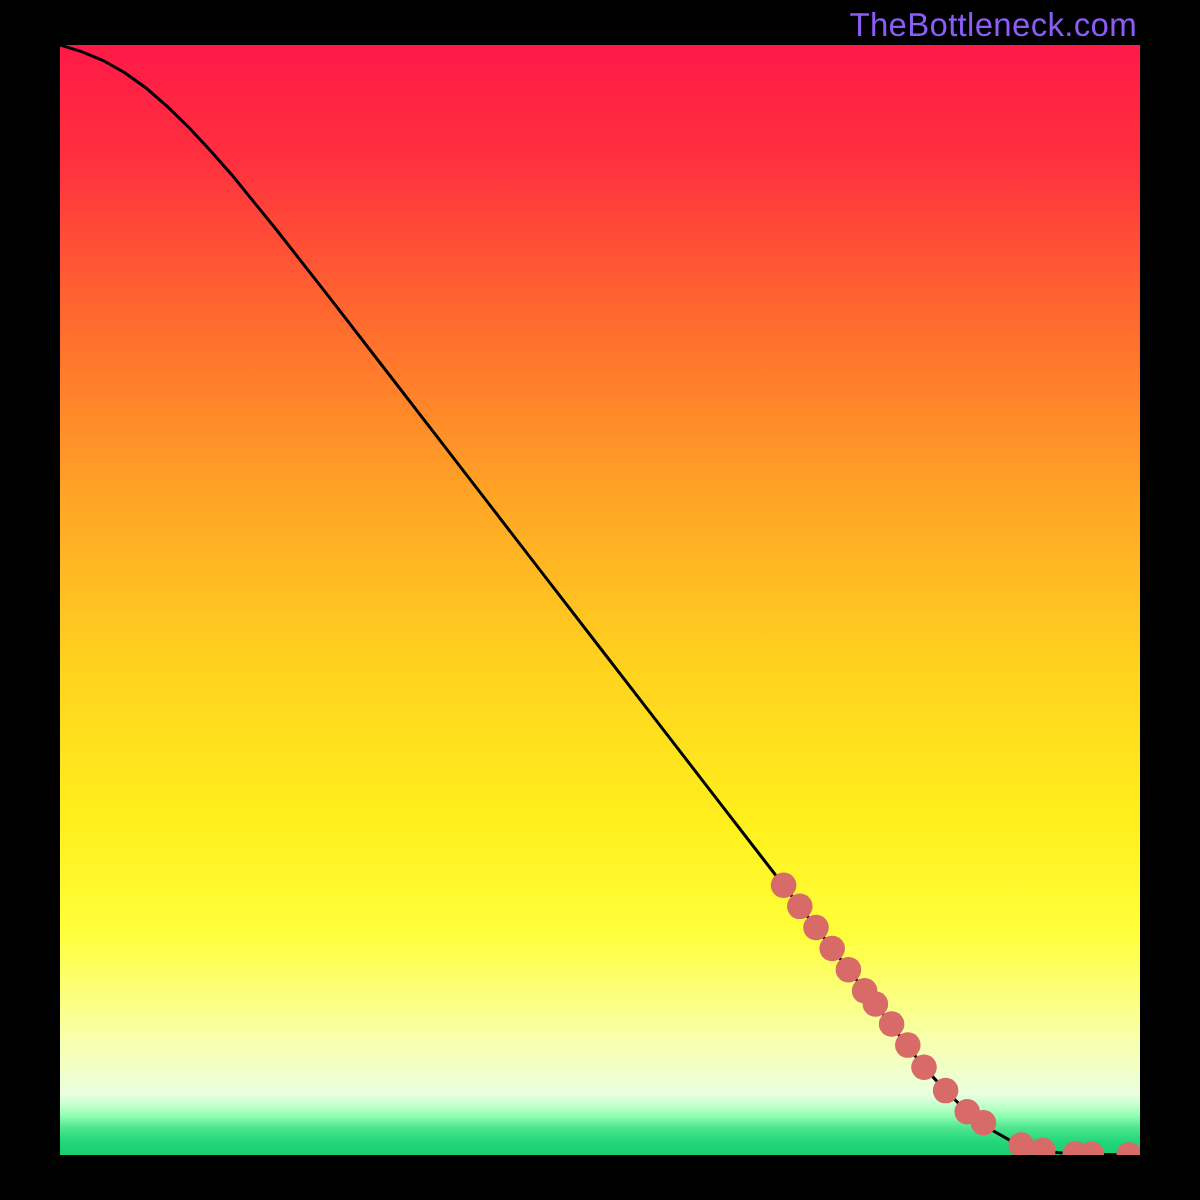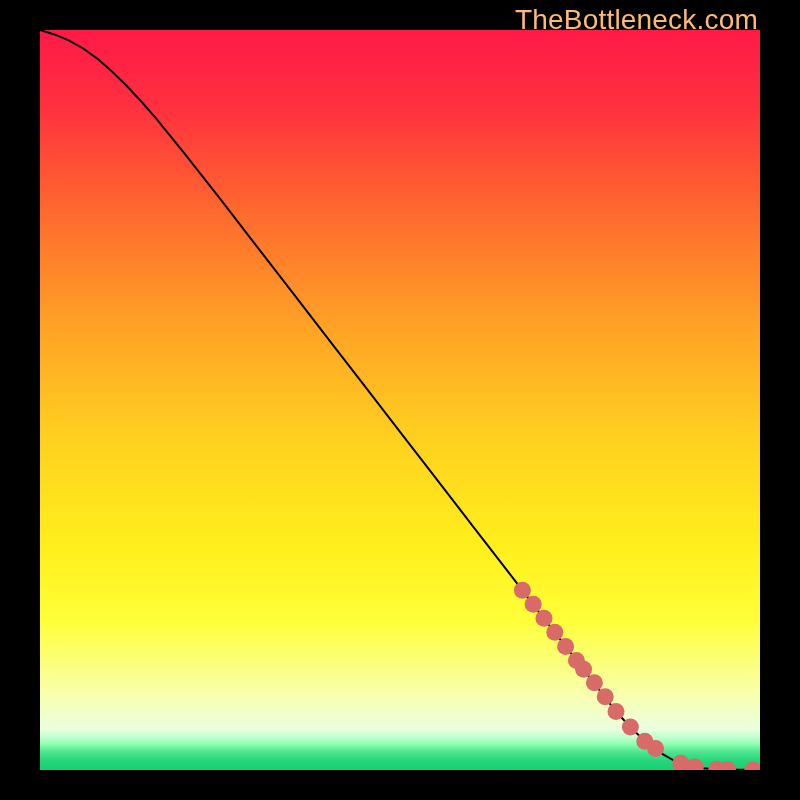--- a/index.html
+++ b/index.html
@@ -23,22 +23,22 @@
     position: absolute;
     left: 40px;
     top: 30px;
     width: 720px;
     height: 740px;
   }
   .watermark {
     position: absolute;
     top: 4px;
     right: 42px;
-    color: #fdba74;
-    font-size: 28px;
+    color: #8b5cf6;
+    font-size: 22px;
     font-weight: 500;
     letter-spacing: 0.2px;
   }
 </style>
 </head>
 <body>
 
 <div class="frame">
   <div class="watermark">TheBottleneck.com</div>
   <svg class="plot" viewBox="0 0 720 740" preserveAspectRatio="none">

